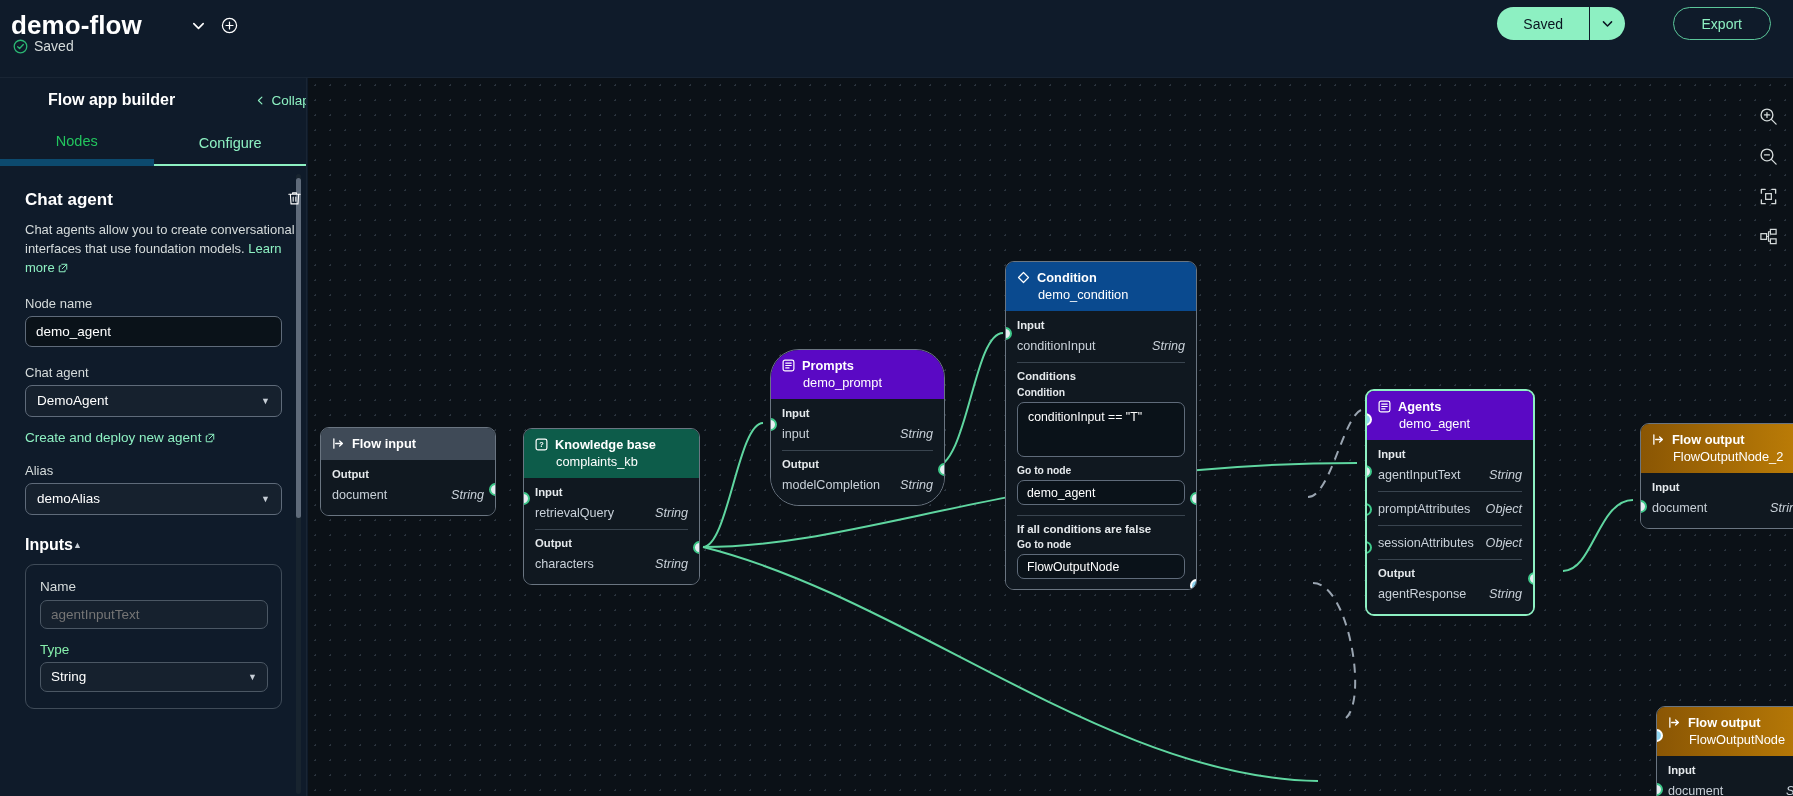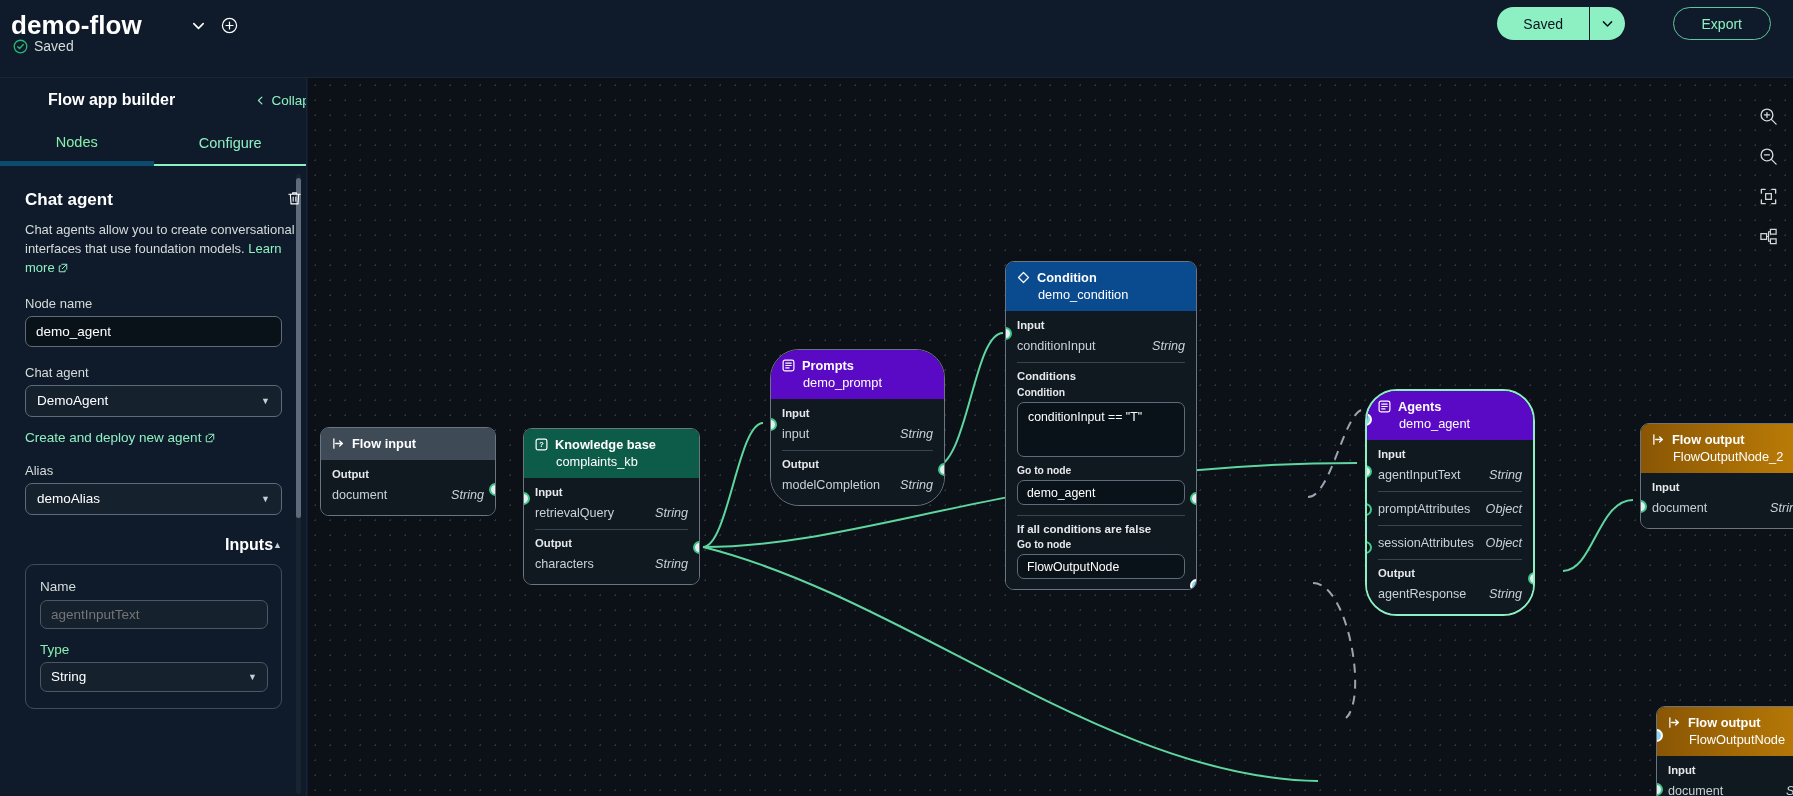--- a/index.html
+++ b/index.html
@@ -75,22 +75,22 @@
     position: absolute; right: 18px; top: 15px;
     display: flex; align-items: center; gap: 5px;
     font-size: 13.5px; color: #8df0c2; cursor: pointer;
   }
   .sp-tabs {
     position: absolute; left: 0; top: 52px; width: 307px; height: 36px;
     display: flex;
   }
   .sp-tab {
     flex: 1; display: flex; align-items: center; justify-content: center;
-    font-size: 14.5px; color: #86efac; cursor: pointer;
-    border-bottom: 5px solid #0c4a6e; padding-bottom: 8px;
+    font-size: 14.5px; color: #22c55e; cursor: pointer;
+    border-bottom: 7px solid #0c4a6e; padding-bottom: 8px;
   }
   .sp-tab.active { color: #8df0c2; border-bottom: 2px solid #8df0c2; }
   .sp-body {
     position: absolute; left: 12px; top: 96px; width: 307px; height: 622px;
     padding: 0 13px;
   }
   .sp-scrollbar {
     position: absolute; right: 5px; top: 100px; width: 5px; height: 340px;
     background: #5f6b7a; border-radius: 3px;
   }
@@ -123,21 +123,21 @@
   }
   .select-box {
     margin-top: 5px; width: 257px; height: 32px;
     background: #16212e; border: 1px solid #5f6b7a; border-radius: 7px;
     display: flex; align-items: center; justify-content: space-between;
     padding: 0 11px; color: #ffffff; font-size: 13.5px; cursor: pointer;
   }
   .select-arrow { font-size: 9px; color: #c7ced6; }
   .link-row { margin-top: 13px; font-size: 13.5px; }
   .collapsible-head {
-    margin-top: 21px; display: flex; align-items: center; justify-content: flex-end;
+    margin-top: 21px; display: flex; align-items: center; justify-content: flex-start;
     width: 257px; cursor: pointer;
   }
   .collapsible-head h3 { font-size: 16px; color: #ffffff; font-weight: 700; }
   .input-card {
     margin-top: 10px; width: 257px;
     border: 1px solid #3f4b58; border-radius: 9px;
     padding: 12px 14px 16px 14px;
   }
   .card-label { font-size: 13.5px; color: #d5dbdb; }
   .card-input {
@@ -456,21 +456,21 @@
       <div class="hr" style="margin-top:10px"></div>
       <div class="mini-label" style="font-size:11.5px">If all conditions are false</div>
       <div class="mini-label">Go to node</div>
       <div class="cond-input">FlowOutputNode</div>
     </div>
     <div class="port filled" style="left:-7px; top:65px;"></div>
     <div class="port filled" style="right:-7px; top:230px;"></div>
     <div class="port sel" style="right:-7px; top:317px;"></div>
   </div>
 
-  <div class="node selected" style="left:1057px; top:311px; width:170px;border-radius:32px;">
+  <div class="node selected" style="left:1057px; top:311px; width:170px;">
     <div class="node-head" style="background:#5a09c4">
       <div class="nh-title">
         <svg width="13" height="13" viewBox="0 0 14 14">
           <rect x="1.2" y="1.2" width="11.6" height="11.6" rx="2" fill="none" stroke="#ffffff" stroke-width="1.3"></rect>
           <path d="M4 4.4h6M4 7h6M4 9.6h3.6" stroke="#ffffff" stroke-width="1.2" stroke-linecap="round"></path>
         </svg>
         <span>Agents</span>
       </div>
       <div class="nh-sub">demo_agent</div>
     </div>

